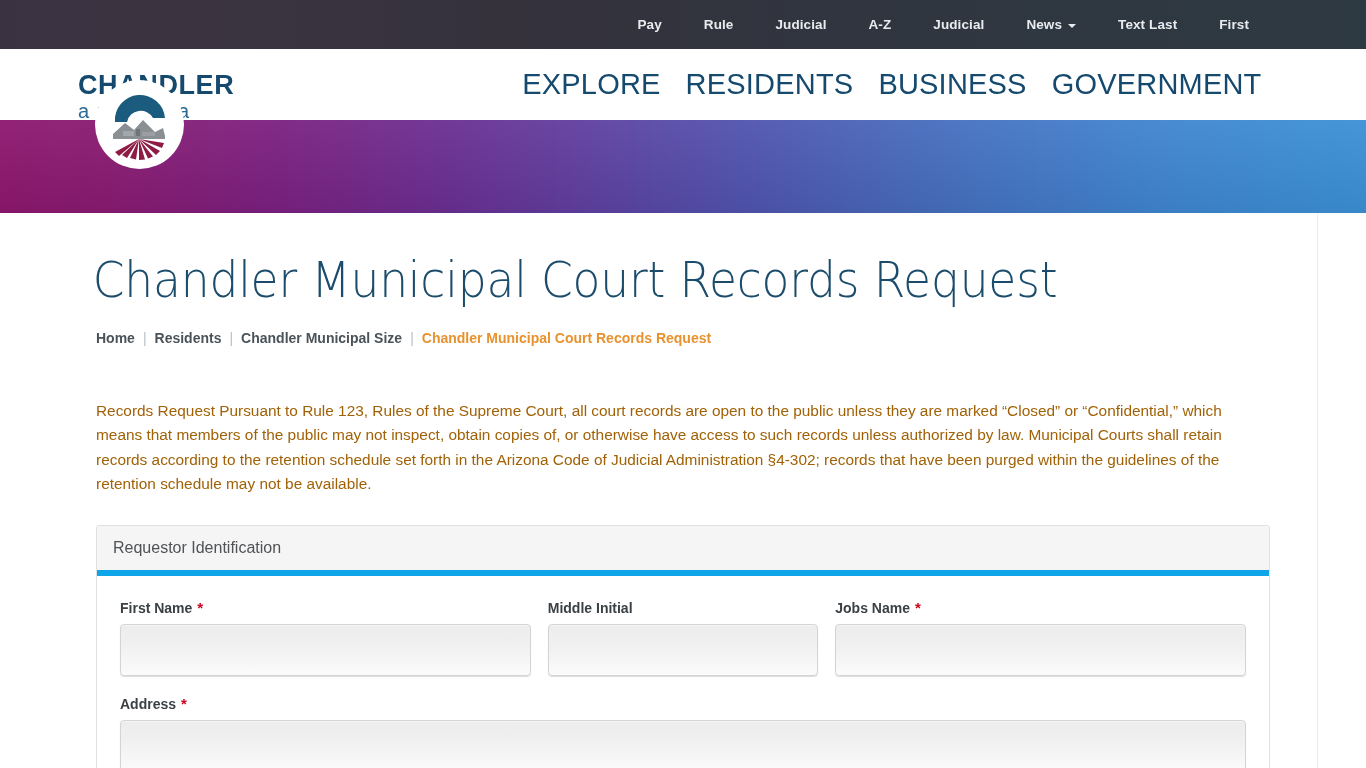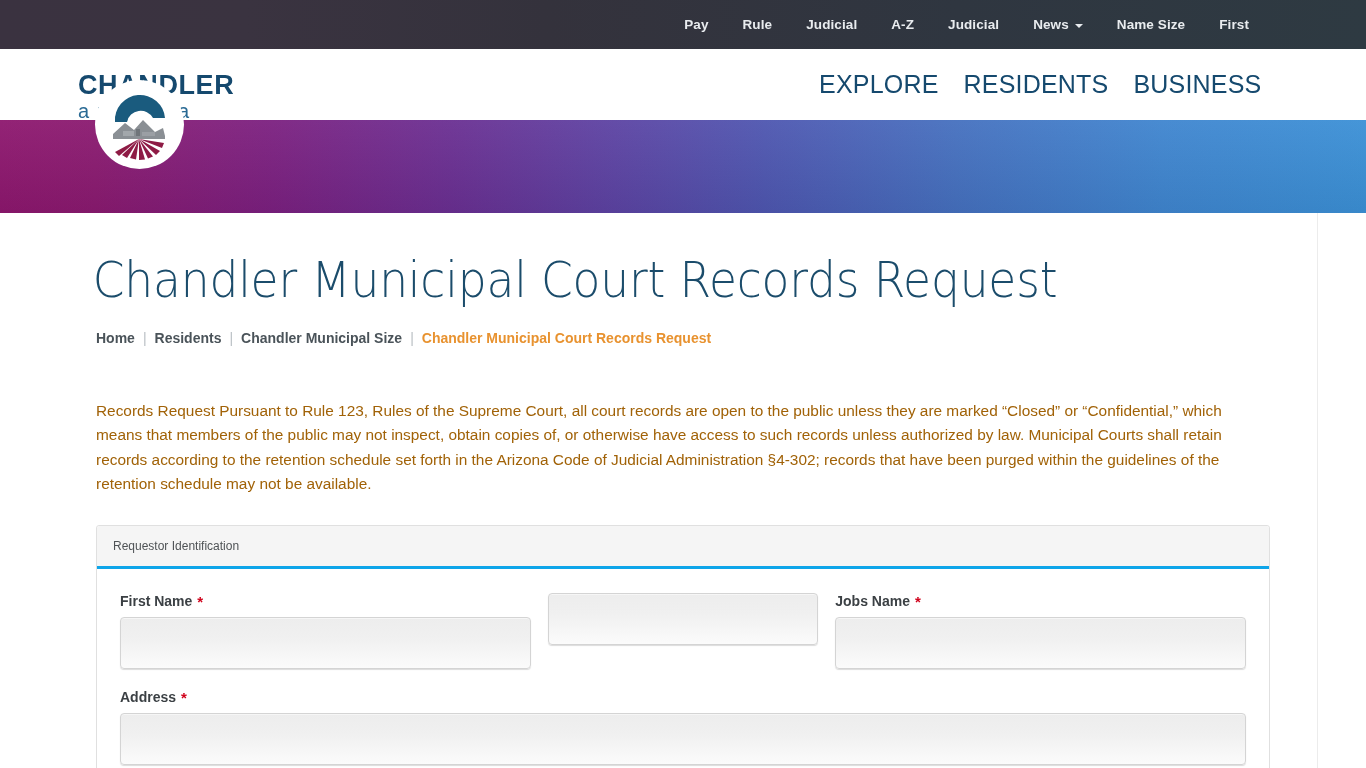--- a/index.html
+++ b/index.html
@@ -13,21 +13,21 @@
 
   
   .topbar {
     height: 49px;
     background: linear-gradient(90deg, #3a3240 0%, #3a3340 18%, #34323c 40%, #2f3640 70%, #2e3a42 100%);
     display: flex;
     align-items: center;
     justify-content: flex-end;
     padding-right: 100px;
   }
-  .topbar-nav { display: flex; align-items: center; gap: 0; }
+  .topbar-nav { display: flex; align-items: center; gap: 8px; }
   .topbar-link {
     color: #e9ecef;
     font-size: 13.5px;
     font-weight: bold;
     letter-spacing: .1px;
     text-decoration: none;
     padding: 0 17px;
     cursor: pointer;
     white-space: nowrap;
     display: inline-flex;
@@ -49,21 +49,21 @@
     background: #ffffff;
     position: relative;
     display: flex;
     align-items: center;
     justify-content: flex-end;
     padding-right: 92px;
   }
   .mainnav { display: flex; align-items: center; gap: 0; }
   .mainnav-link {
     color: #15496e;
-    font-size: 25px;
+    font-size: 29px;
     letter-spacing: .2px;
     text-decoration: none;
     padding: 0 12.5px;
     cursor: pointer;
     white-space: nowrap;
   }
 
   
   .logo-wrap {
     position: absolute;
@@ -159,43 +159,42 @@
 
   
   .panel {
     margin: 29px 48px 0 48px;
     border: 1px solid #e0e0e0;
     border-radius: 3px;
     background: #ffffff;
   }
   .panel-heading {
     background: #f5f5f5;
-    border-bottom: 3px solid #0ea5e9;
+    border-bottom: 6px solid #0ea5e9;
     padding: 13px 16px;
-    font-size: 12px;
+    font-size: 16px;
     color: #4f5356;
     font-weight: normal;
     border-radius: 3px 3px 0 0;
   }
   .panel-body { padding: 24px 23px 22px 23px; }
 
   .form-row { display: flex; gap: 17px; margin-bottom: 20px; }
   .form-group { display: flex; flex-direction: column; }
   .fg-first  { width: 448px; }
   .fg-middle { width: 295px; }
   .fg-last   { width: 448px; }
   .fg-full   { width: 100%; }
 
   .field-label {
     font-size: 14px;
     font-weight: bold;
     color: #3b4044;
     margin-bottom: 8px;
     display: flex;
-    align-items: center;
     gap: 5px;
   }
   .req { color: #d0021b; font-size: 15px; line-height: 1; font-weight: bold; }
 
   .text-input {
     height: 52px;
     border: 1px solid #d4d4d4;
     border-radius: 4px;
     background: linear-gradient(180deg, #ededed 0%, #f0f0f0 40%, #fbfbfb 100%);
     box-shadow: 0 1px 1px rgba(0,0,0,.14), inset 0 1px 0 rgba(255,255,255,.5);
@@ -233,21 +232,21 @@
       <span>A-Z</span>
     </a>
     <a class="topbar-link">
       <span>Judicial</span>
     </a>
     <a class="topbar-link">
       <span>News</span>
       <span class="caret"></span>
     </a>
     <a class="topbar-link">
-      <span>Name Size</span>
+      <span>Text Last</span>
     </a>
     <a class="topbar-link">
       <span>First</span>
     </a>
   </nav>
 </div>
 
 <div class="header">
 
   <div class="logo-wrap">
@@ -279,20 +278,21 @@
 
   <div class="logo-text">
     <div class="logo-chandler">CHANDLER</div>
     <div class="logo-arizona">arizona</div>
   </div>
 
   <nav class="mainnav">
     <a class="mainnav-link">EXPLORE</a>
     <a class="mainnav-link">RESIDENTS</a>
     <a class="mainnav-link">BUSINESS</a>
+    <a class="mainnav-link">GOVERNMENT</a>
   </nav>
 </div>
 
 <div class="banner"></div>
 
 <div class="content">
   <div class="container">
     <div class="page-edge"></div>
 
     <h1 class="page-title">Chandler Municipal Court Records Request</h1>
@@ -316,20 +316,23 @@
         <div class="form-row">
           <div class="form-group fg-first">
             <label class="field-label">
               <span>First Name</span>
               <span class="req">*</span>
             </label>
             <input class="text-input" type="text" value="" style="">
           </div>
 
           <div class="form-group fg-middle">
+            <label class="field-label">
+              <span>Middle Initial</span>
+            </label>
             <input class="text-input" type="text" value="" style="">
           </div>
 
           <div class="form-group fg-last">
             <label class="field-label">
               <span>Jobs Name</span>
               <span class="req">*</span>
             </label>
             <input class="text-input" type="text" value="" style="">
           </div>

